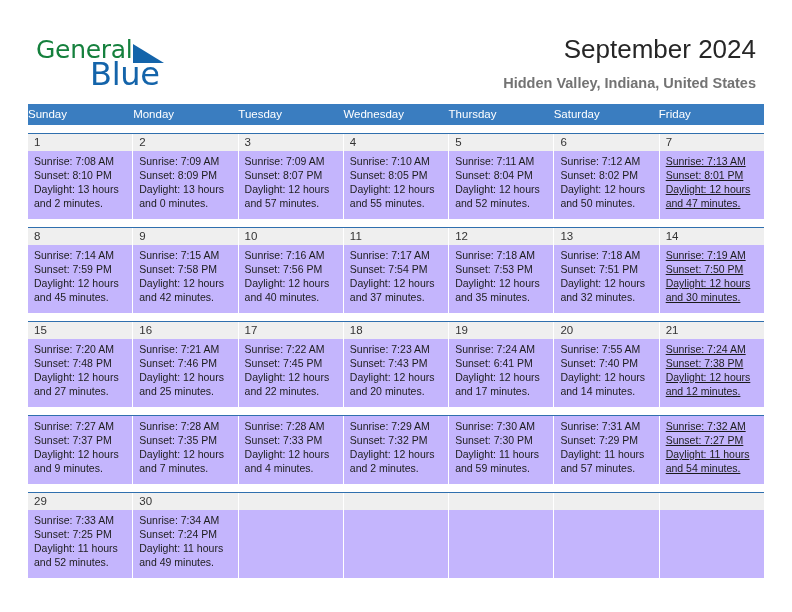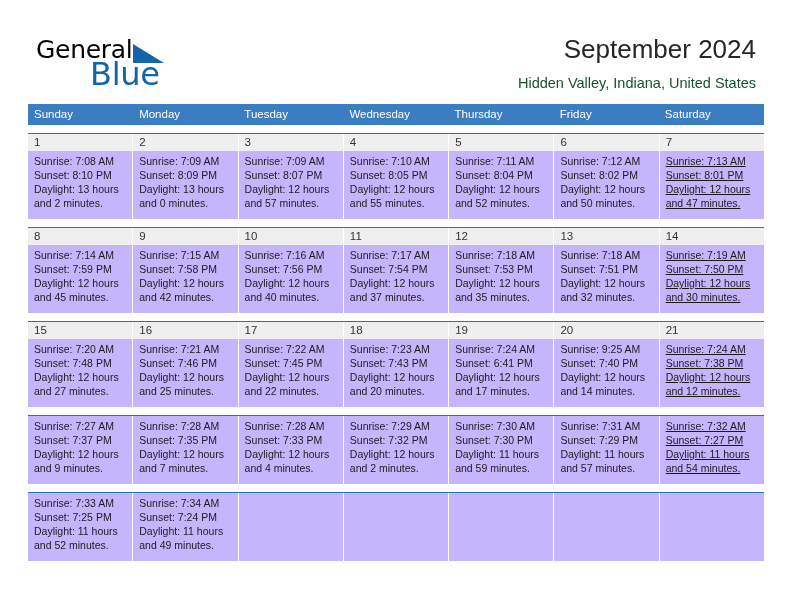--- a/index.html
+++ b/index.html
@@ -33,21 +33,21 @@
     left: 36px;
     top: 36px;
     width: 180px;
     height: 52px;
   }
   .logo-general {
     position: absolute;
     left: 0; top: 0;
     font-size: 25px;
     letter-spacing: -0.3px;
-    color: #000000;
+    color: #15803d;
     font-family: "DejaVu Sans", sans-serif;
     font-weight: 400;
     line-height: 28px;
   }
   .logo-blue {
     position: absolute;
     left: 54px; top: 24px;
     font-size: 32px;
     letter-spacing: -0.3px;
     color: #1464aa;
@@ -73,44 +73,43 @@
     text-align: right;
     white-space: nowrap;
     font-weight: 400;
     margin-left: 10px;
   }
   .subtitle {
     position: absolute;
     right: 36px;
     top: 75px;
     font-size: 14.5px;
-    color: #14532d;
+    color: #737373;
     text-align: right;
     white-space: nowrap;
-    font-weight: 400;
+    font-weight: 700;
   }
 
   
   .calendar {
     position: absolute;
     left: 28px;
     top: 104px;
     width: 736px;
   }
   .dow-row {
     display: flex;
     background: #3a7dc0;
     height: 21px;
   }
   .dow-cell {
     flex: 1 1 0;
     color: #ffffff;
     font-size: 11.5px;
     line-height: 21px;
-    padding-left: 6px;
     box-sizing: border-box;
     white-space: nowrap;
   }
   .week {
     border-top: 1px solid #2f6fae;
     margin-top: 8px;
   }
   .week:first-of-type {
     margin-top: 0;
     border-top: none;
@@ -165,22 +164,22 @@
     <div class="subtitle">Hidden Valley, Indiana, United States</div>
   </div>
 
   <div class="calendar">
     <div class="dow-row">
       <div class="dow-cell">Sunday</div>
       <div class="dow-cell">Monday</div>
       <div class="dow-cell">Tuesday</div>
       <div class="dow-cell">Wednesday</div>
       <div class="dow-cell">Thursday</div>
+      <div class="dow-cell">Saturday</div>
       <div class="dow-cell">Friday</div>
-      <div class="dow-cell">Saturday</div>
     </div>
 
     <div class="week">
       <div class="week-nums">
         <div class="daynum">1</div>
         <div class="daynum">2</div>
         <div class="daynum">3</div>
         <div class="daynum">4</div>
         <div class="daynum">5</div>
         <div class="daynum">6</div>
@@ -323,21 +322,21 @@
           <div class="evline">Daylight: 12 hours</div>
           <div class="evline">and 20 minutes.</div>
         </div>
         <div class="daycell">
           <div class="evline">Sunrise: 7:24 AM</div>
           <div class="evline">Sunset: 6:41 PM</div>
           <div class="evline">Daylight: 12 hours</div>
           <div class="evline">and 17 minutes.</div>
         </div>
         <div class="daycell">
-          <div class="evline">Sunrise: 9:25 AM</div>
+          <div class="evline">Sunrise: 7:55 AM</div>
           <div class="evline">Sunset: 7:40 PM</div>
           <div class="evline">Daylight: 12 hours</div>
           <div class="evline">and 14 minutes.</div>
         </div>
         <div class="daycell">
           <div class="evline">Sunrise: 7:24 AM</div>
           <div class="evline">Sunset: 7:38 PM</div>
           <div class="evline">Daylight: 12 hours</div>
           <div class="evline">and 12 minutes.</div>
         </div>
@@ -385,20 +384,29 @@
         <div class="daycell">
           <div class="evline">Sunrise: 7:32 AM</div>
           <div class="evline">Sunset: 7:27 PM</div>
           <div class="evline">Daylight: 11 hours</div>
           <div class="evline">and 54 minutes.</div>
         </div>
       </div>
     </div>
 
     <div class="week">
+      <div class="week-nums">
+        <div class="daynum">29</div>
+        <div class="daynum">30</div>
+        <div class="daynum empty"></div>
+        <div class="daynum empty"></div>
+        <div class="daynum empty"></div>
+        <div class="daynum empty"></div>
+        <div class="daynum empty"></div>
+      </div>
       <div class="week-body">
         <div class="daycell">
           <div class="evline">Sunrise: 7:33 AM</div>
           <div class="evline">Sunset: 7:25 PM</div>
           <div class="evline">Daylight: 11 hours</div>
           <div class="evline">and 52 minutes.</div>
         </div>
         <div class="daycell">
           <div class="evline">Sunrise: 7:34 AM</div>
           <div class="evline">Sunset: 7:24 PM</div>

